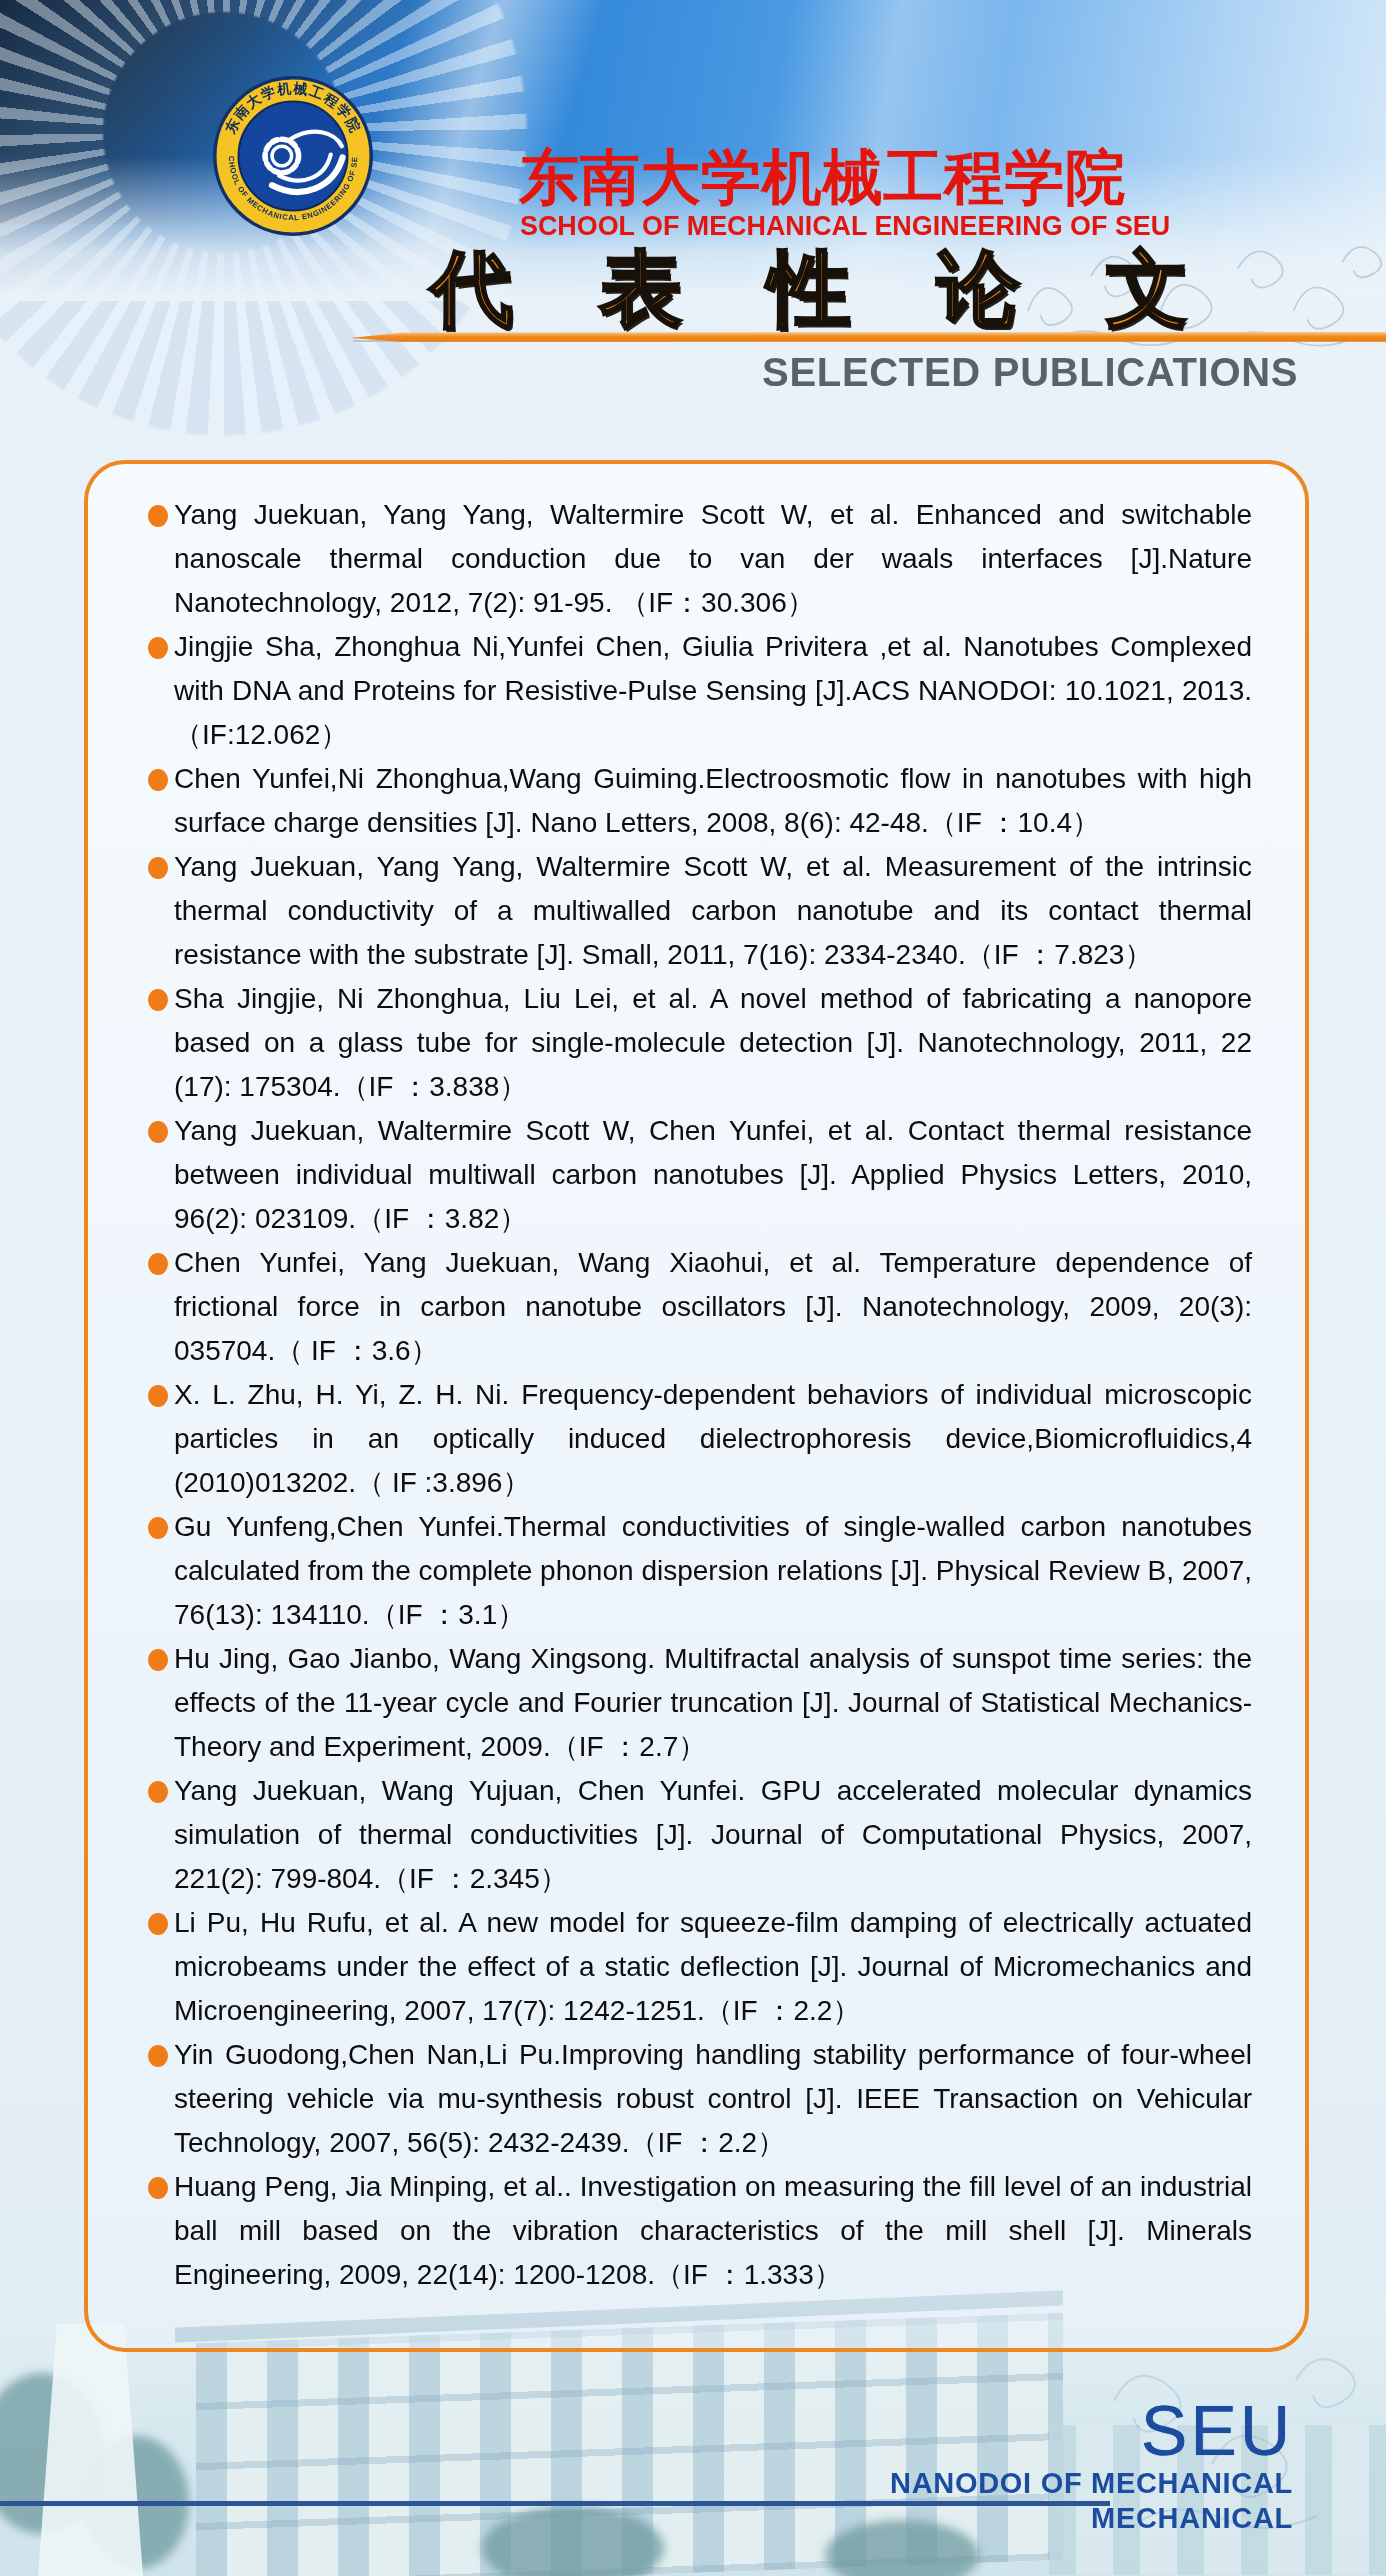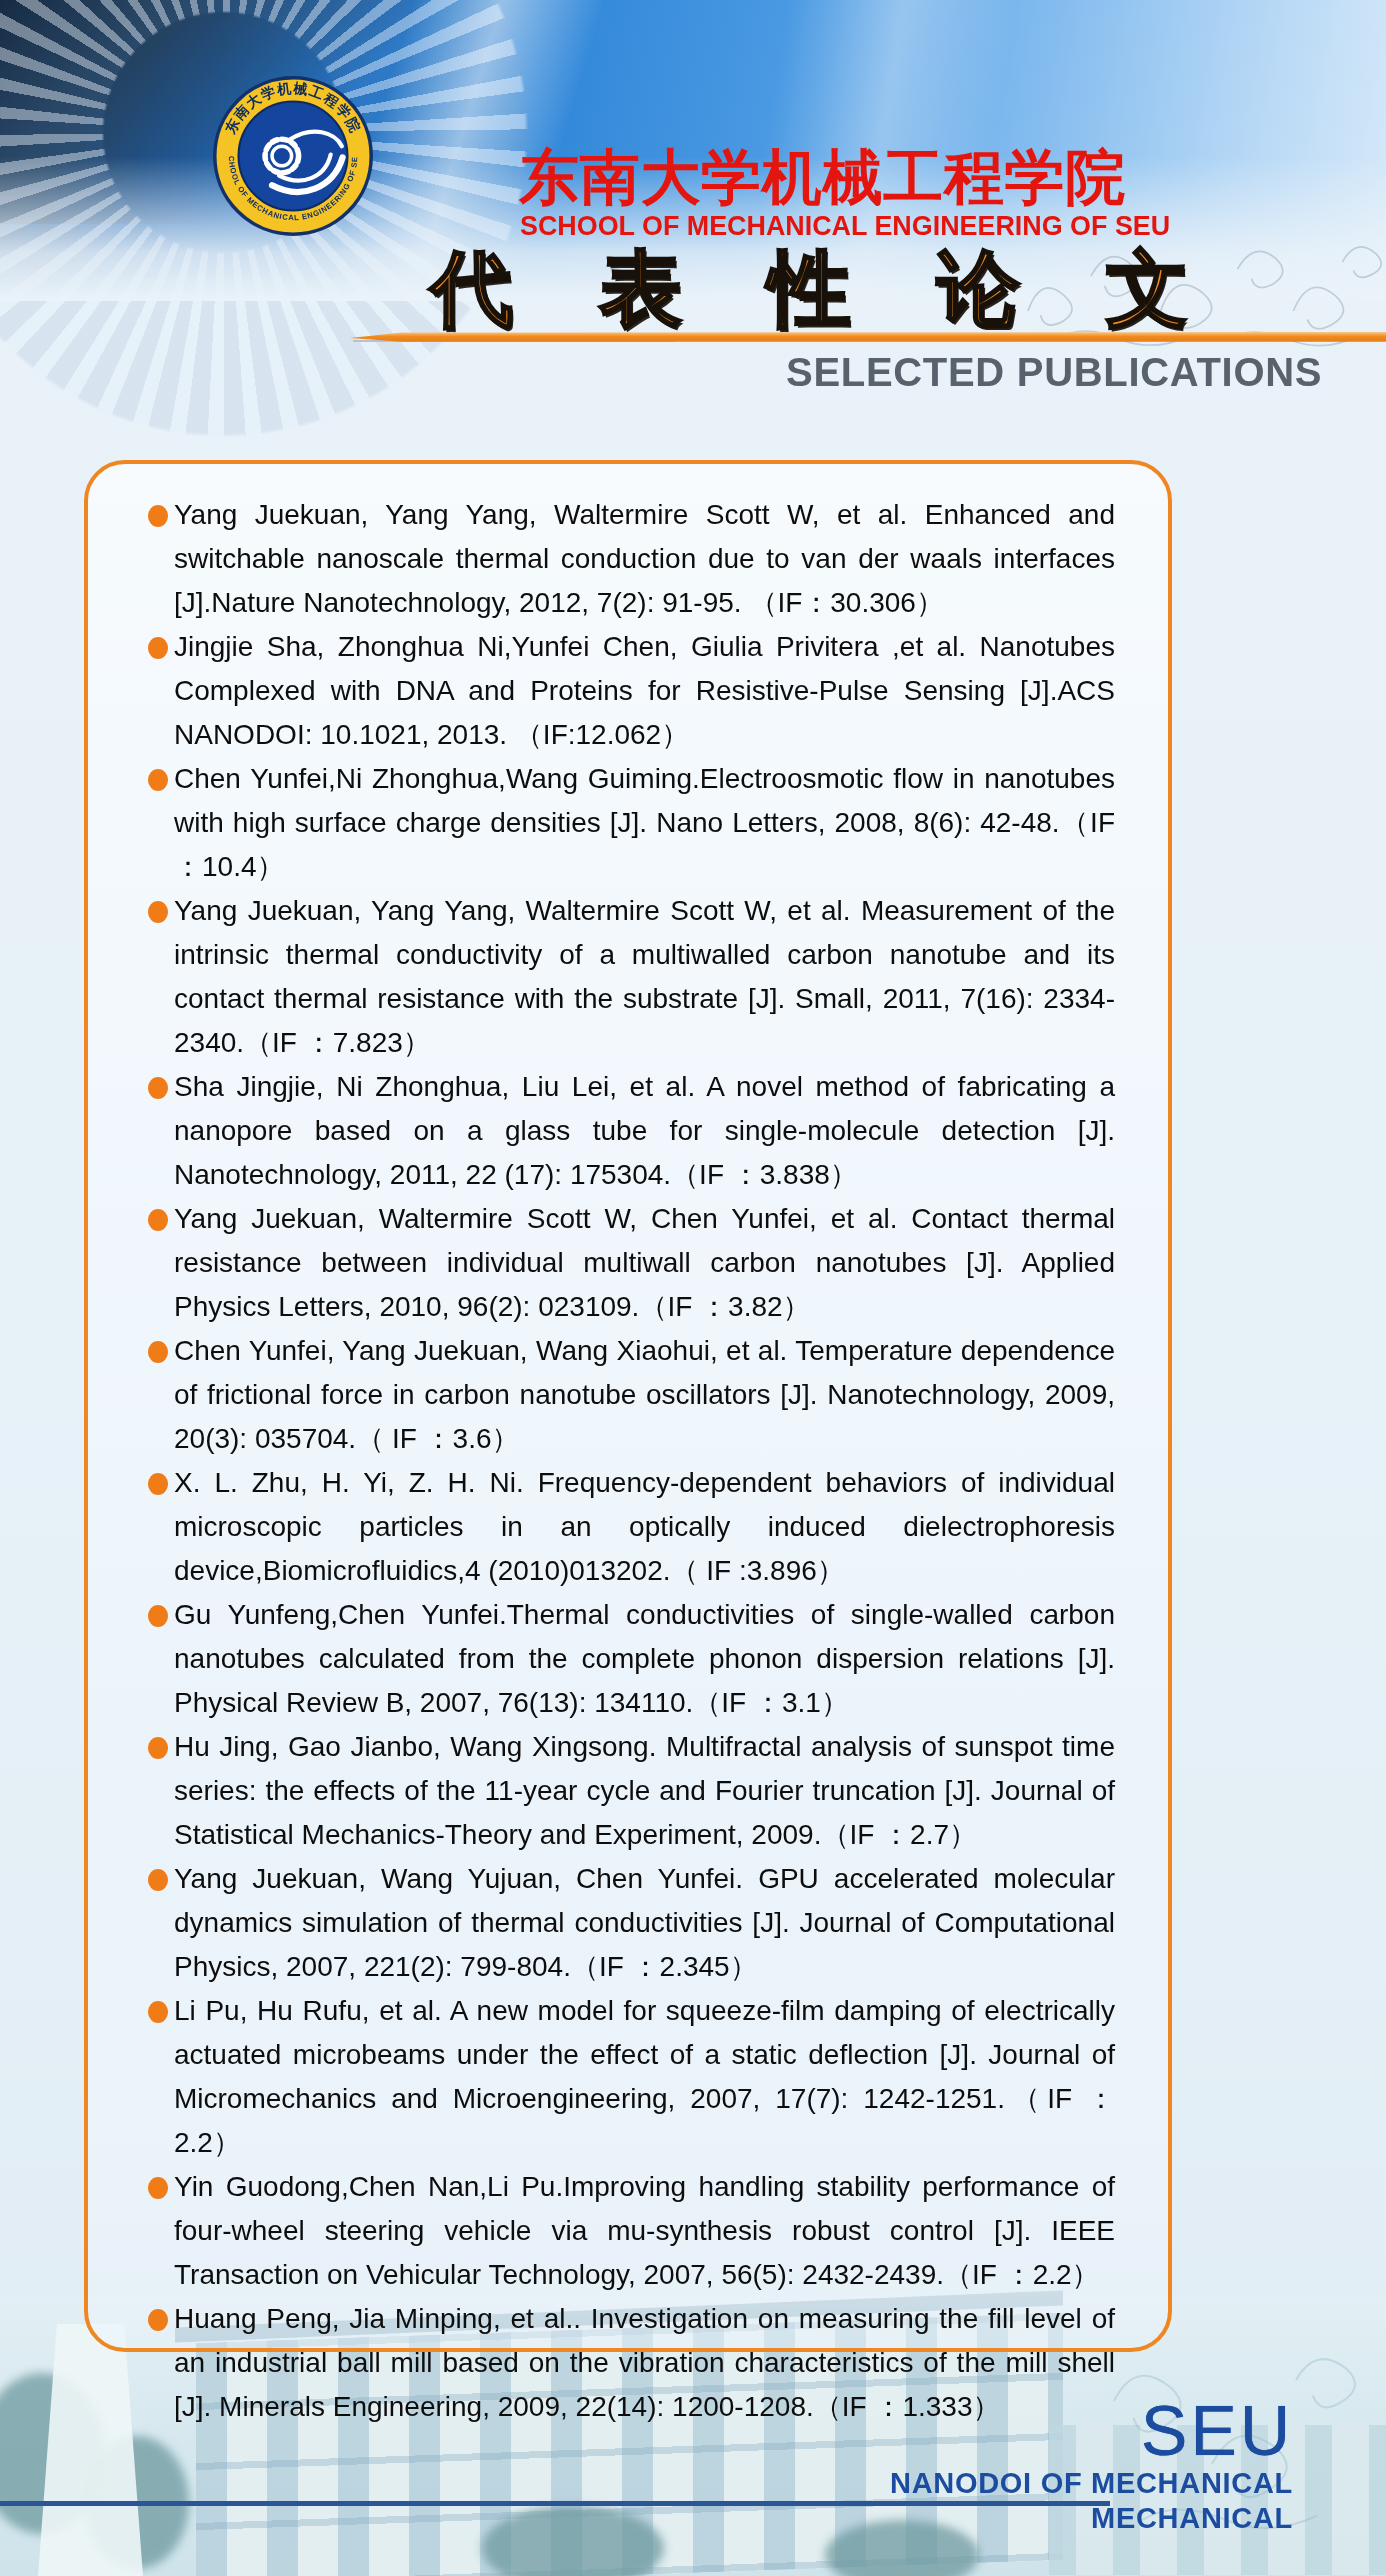--- a/index.html
+++ b/index.html
@@ -31,25 +31,25 @@
 
   
   .title-cn{position:absolute;left:419px;top:231px;margin:12px;font-size:82px;line-height:91px;
           font-weight:900;color:#f28a1c;letter-spacing:32px;white-space:nowrap;
           -webkit-text-stroke:2.8px #17110a;text-shadow:2.1px 2.8px 0 rgba(20,12,4,.9);}
   .cloud-decor{position:absolute;left:1014px;top:227px;opacity:.55;}
   .gray-line{position:absolute;left:353px;top:340px;width:322px;height:2.1px;background:#b9c2cb;}
   .orange-bar{position:absolute;left:350px;top:332px;width:1037px;height:9.8px;
           background:linear-gradient(180deg,#f9c98a 0%,#f08a1f 45%,#e87c15 100%);
           clip-path:polygon(0 60%,5% 6%,100% 0,100% 100%,5% 100%);}
-  .title-en{position:absolute;left:786px;top:350px;margin:0;font-size:40px;font-weight:600;
+  .title-en{position:absolute;left:762px;top:350px;margin:0;font-size:40px;font-weight:600;
           color:#59626c;letter-spacing:0.7px;white-space:nowrap;}
 
   
-  .panel{position:absolute;left:84px;top:460px;width:1088px;height:1892px;box-sizing:border-box;
+  .panel{position:absolute;left:84px;top:460px;width:1225px;height:1892px;box-sizing:border-box;
           border:4.2px solid #ee8722;border-radius:41px;z-index:3;
           background:linear-gradient(180deg,rgba(247,251,254,.97) 0%,rgba(236,244,251,.96) 70%,rgba(236,244,251,.9) 90%,rgba(236,244,251,.45) 100%);}
   .pub-list{list-style:none;margin:0;padding:29px 53px 0 60px;}
   .pub{position:relative;padding-left:26px;font-size:28px;line-height:44px;color:#0d0d0d;
           text-align:justify;}
   .bullet{position:absolute;left:0;top:12px;width:20px;height:21.7px;border-radius:50%;background:#f07c18;}
 
   
   .footer{position:absolute;left:0;top:2296px;width:1387px;height:280px;z-index:1;
           background:linear-gradient(180deg,#e3eff4 0%,#d5e8ee 55%,#cfe3ea 100%);}

